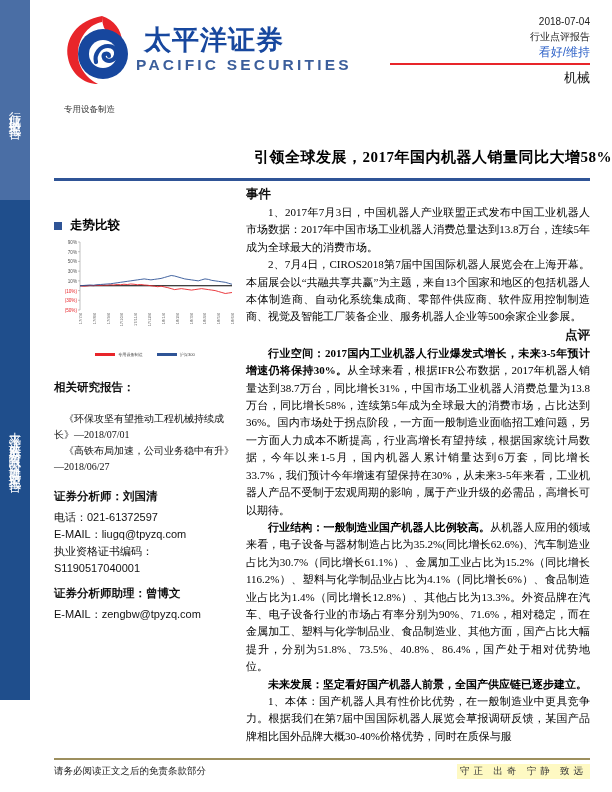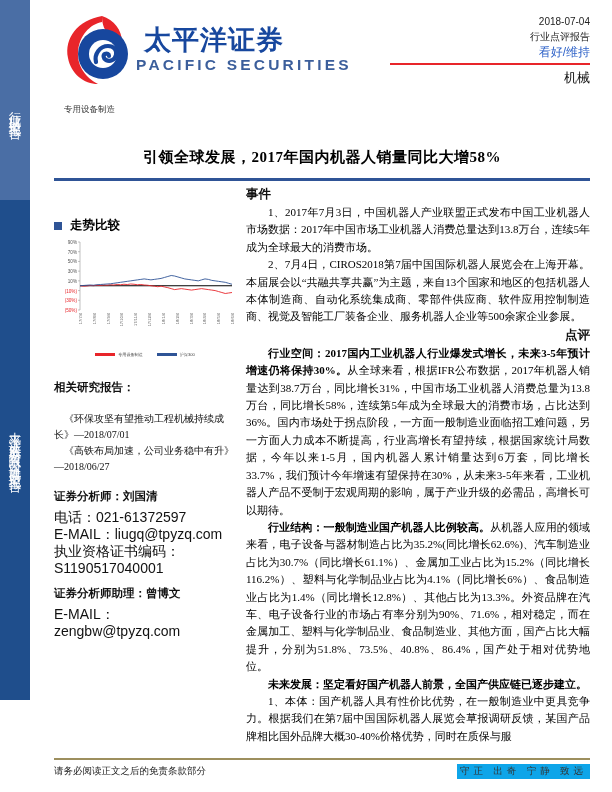--- a/index.html
+++ b/index.html
@@ -61,21 +61,21 @@
 
   .meta { position:absolute; right:22px; top:14px; width:200px; text-align:right; }
   .meta div { font-size:10px; line-height:15px; color:#222; font-family:"Liberation Sans", sans-serif; }
   .meta .rating { color:#2e62c8; font-size:12px; line-height:17px; }
   .meta .redline { height:2.2px; background:#e8252a; margin:2px 0 3px 0; width:100%; }
   .meta .sector { font-size:13px; line-height:19px; color:#111; }
 
   
   .doc-title {
     position:absolute; left:0; top:148px; width:580px;
-    text-align:center; font-size:15px; font-weight:bold;
+    text-align:right; font-size:15px; font-weight:bold;
     letter-spacing:0.5px; color:#000;
   }
   .title-rule {
     position:absolute; left:22px; top:178px; width:536px; height:2.6px;
     background:#2f5496;
   }
 
   
   .col-left { position:absolute; left:22px; top:188px; width:182px; }
   .col-right { position:absolute; left:214px; top:186px; width:344px; }
@@ -90,21 +90,21 @@
   .chart-svg { display:block; }
   .legend { display:flex; justify-content:center; gap:14px; margin-top:2px; }
   .legend-item { display:flex; align-items:center; gap:3px; }
   .legend-swatch { width:20px; height:2.2px; }
   .legend-label { font-size:4.1px; color:#444; font-family:"Liberation Sans", sans-serif; white-space:nowrap; }
 
   .related-head { font-size:11.5px; font-weight:bold; margin:14px 0 16px 0; }
   .related-item { font-size:10px; line-height:16px; color:#111; text-indent:10px; }
 
   .analyst-head { font-size:11.5px; font-weight:bold; margin:14px 0 5px 0; }
-  .analyst-line { font-size:14px; line-height:17px; color:#111; font-family:"Liberation Sans", sans-serif; }
+  .analyst-line { font-size:11px; line-height:17px; color:#111; font-family:"Liberation Sans", sans-serif; }
   .assistant-head { font-size:11.5px; font-weight:bold; margin:9px 0 5px 0; font-family:"Liberation Serif", serif; }
 
   
   .sec-head { font-size:12.5px; font-weight:bold; margin:0 0 1px 0; }
   .sec-head.pingping { margin-top:1px;text-align:right; }
   .para {
     font-size:11px; line-height:17.4px; text-align:justify;
     text-justify:inter-ideograph; text-indent:22px; margin:0;
     color:#000;
   }
@@ -113,21 +113,21 @@
   
   .foot-rule {
     position:absolute; left:22px; top:758px; width:536px; height:1.6px;
     background:#9d8f5e;
   }
   .footer {
     position:absolute; left:22px; top:764px; width:536px;
     display:flex; justify-content:space-between; align-items:center;
   }
   .foot-left { font-size:9.5px; color:#222; }
-  .foot-right { font-size:9.5px; color:#333; letter-spacing:4px; background:#0ea5e9; padding:1px 3px; }
+  .foot-right { font-size:9.5px; color:#333; letter-spacing:4px; background:#fef9c3; padding:1px 3px; }
 </style>
 </head>
 <body>
 
 <div class="sidebar">
   <div class="sb-top"></div>
   <div class="sb-bot"></div>
   <div class="sb-blank"></div>
   <div class="sb-text sb-text-top">行业研究报告</div>
   <div class="sb-text sb-text-bot">太平洋证券股份有限公司证券研究报告</div>

